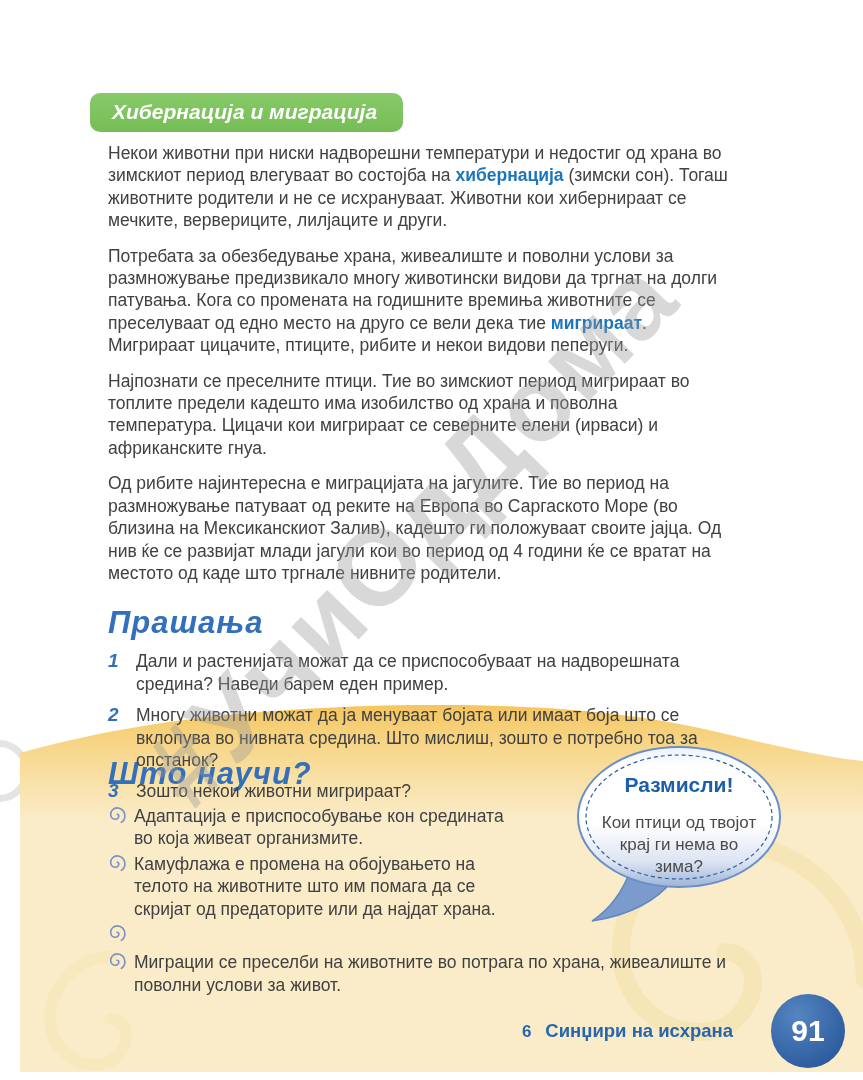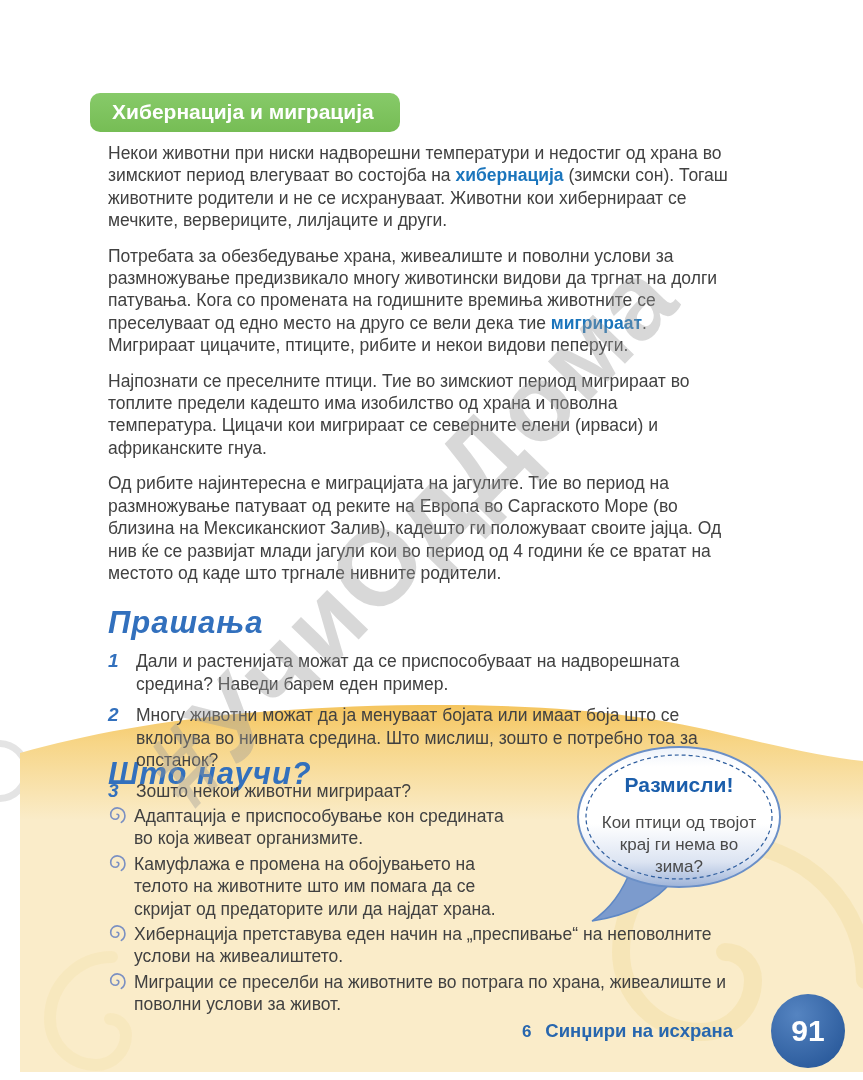--- a/index.html
+++ b/index.html
@@ -13,21 +13,21 @@
     transform:rotate(-46deg);transform-origin:center;
     font-size:108px;font-weight:bold;color:#9a9a9a;opacity:.38;
     text-align:center;pointer-events:none;white-space:nowrap;
     letter-spacing:2px;
   }
   
   .topic-badge{
     position:absolute;left:90px;top:93px;z-index:2;
     background:linear-gradient(#87ca69,#76bd55);
     color:#ffffff;font-size:21px;font-weight:bold;
-    padding:7px 26px 8px 22px;border-radius:10px;
+    padding:7px 26px 8px 22px;border-radius:10px;font-style:italic;
   }
   
   .content{
     position:absolute;left:108px;top:142px;width:648px;z-index:2;
     color:#414141;font-size:17.5px;line-height:22.4px;
   }
   .para{margin:0 0 13px 0;width:620px;}
   .hl{color:#1b75bc;font-weight:bold;}
   .q-heading{
     margin:22px 0 10px 0;color:#3270bd;font-size:31px;line-height:34px;
@@ -170,21 +170,20 @@
         </span>
         <span class="bullet-text">Камуфлажа е промена на обојувањето на телото на животните што им помага да се скријат од предаторите или да најдат храна.</span>
       </div>
 
       <div class="bullet">
         <span class="bullet-icon">
           <svg width="18" height="18" viewBox="0 0 20 20">
               <path d="M10,10 m0,-2 a2,2 0 0 1 2,2 a3.6,3.6 0 0 1 -3.6,3.6 a5.4,5.4 0 0 1 -5.4,-5.4 a7.2,7.2 0 0 1 7.2,-7.2 a8.6,8.6 0 0 1 8.6,8.6 a9,9 0 0 1 -4,7.4" fill="none" stroke="#7b90c2" stroke-width="1.8" stroke-linecap="round"></path>
             </svg>
         </span>
-        <span class="bullet-text">Хибернација претставува еден начин на „преспивање“ на неповолните услови на живеалиштето.</span>
       </div>
 
       <div class="bullet">
         <span class="bullet-icon">
           <svg width="18" height="18" viewBox="0 0 20 20">
               <path d="M10,10 m0,-2 a2,2 0 0 1 2,2 a3.6,3.6 0 0 1 -3.6,3.6 a5.4,5.4 0 0 1 -5.4,-5.4 a7.2,7.2 0 0 1 7.2,-7.2 a8.6,8.6 0 0 1 8.6,8.6 a9,9 0 0 1 -4,7.4" fill="none" stroke="#7b90c2" stroke-width="1.8" stroke-linecap="round"></path>
             </svg>
         </span>
         <span class="bullet-text">Миграции се преселби на животните во потрага по храна, живеалиште и поволни услови за живот.</span>
       </div>

